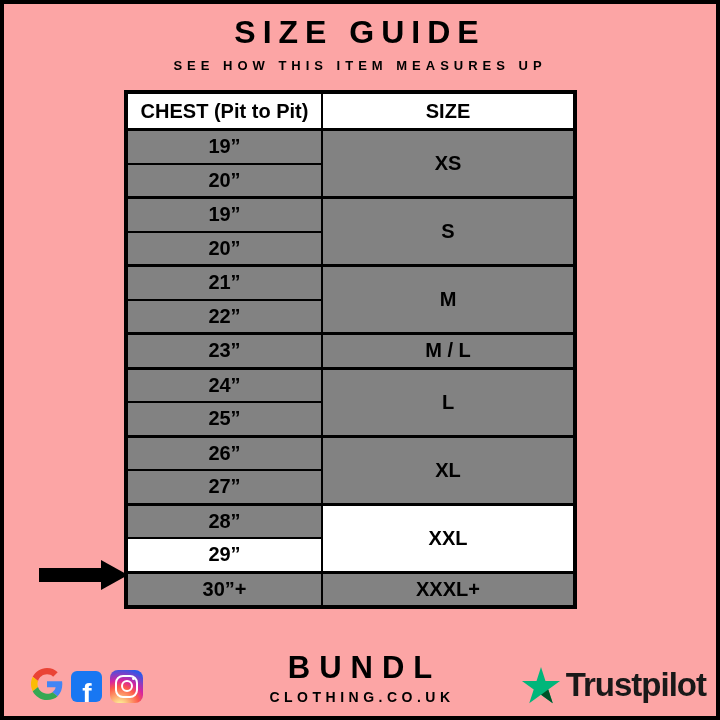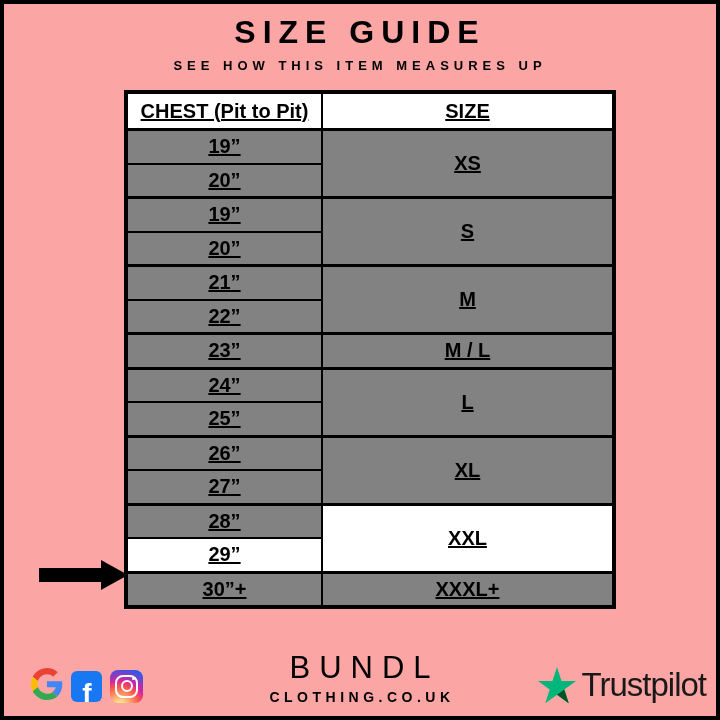--- a/index.html
+++ b/index.html
@@ -10,24 +10,23 @@
   }
   .title {
     position:absolute; top:10px; left:0; right:0; text-align:center;
     font-size:32px; font-weight:bold; letter-spacing:7px;
   }
   .subtitle {
     position:absolute; top:54px; left:0; right:0; text-align:center;
     font-size:13px; font-weight:bold; letter-spacing:5px;
   }
   table.size-guide {
-    position:absolute; left:120px; top:86px; width:492px;
+    position:absolute; left:120px; top:86px; width:453px;
     border-collapse:collapse; table-layout:fixed;
     border:4px solid var(--table_border,#000);
-    text-decoration:underline;
   }
   .size-guide th, .size-guide td {
     border:2px solid var(--table_border,#000);
     font-weight:bold; font-size:20px; text-align:center; padding:0;
   }
   .size-guide th { background:var(--highlight_white,#fff); height:34px; }
   .size-guide td { background:var(--row_gray,#828282); height:31.5px; }
   .size-guide td.white { background:var(--highlight_white,#fff); }
   .size-guide tr.grp td { border-top-width:3px; }
 
@@ -52,25 +51,25 @@
   }
   .ig {
     width:33px; height:33px; border-radius:8px; position:relative;
     background:radial-gradient(circle at 30% 110%, #fdf497 0%, #fdf497 5%, #fd5949 45%, #d6249f 60%, #285AEB 90%);
   }
   .ig .ig-frame { position:absolute; inset:5px; border:2px solid #fff; border-radius:8px; }
   .ig .ig-lens { position:absolute; inset:10.5px; border:2px solid #fff; border-radius:50%; }
   .ig .ig-dot { position:absolute; top:7.5px; right:8px; width:3px; height:3px; background:#fff; border-radius:50%; }
 
   .brand { position:absolute; left:0; right:0; top:646px; text-align:center; }
-  .brand-name { font-size:31px; font-weight:normal; letter-spacing:9px; margin-left:9px; }
+  .brand-name { font-size:31px; font-weight:bold; letter-spacing:9px; margin-left:9px; }
   .brand-domain { font-size:14px; font-weight:bold; letter-spacing:4.5px; margin-top:3px; margin-left:4px; }
 
   .trustpilot { position:absolute; right:10px; top:662px; display:flex; align-items:center; gap:5px; cursor:pointer; }
-  .tp-label { font-size:33px; font-weight:normal; letter-spacing:-1px; color:var(--trustpilot_text,#191919); }
+  .tp-label { font-size:33px; font-weight:bold; letter-spacing:-1px; color:var(--trustpilot_text,#191919); }
   .tp-star-green { fill:var(--trustpilot_green,#00B67A); }
   .tp-star-dark { fill:var(--trustpilot_dark_green,#005128); }
 
   .gB{fill:var(--google_blue,#4285F4)} .gR{fill:var(--google_red,#EA4335)}
   .gY{fill:var(--google_yellow,#FBBC05)} .gG{fill:var(--google_green,#34A853)}
 </style>
 </head>
 <body>
 
 <div class="frame">

